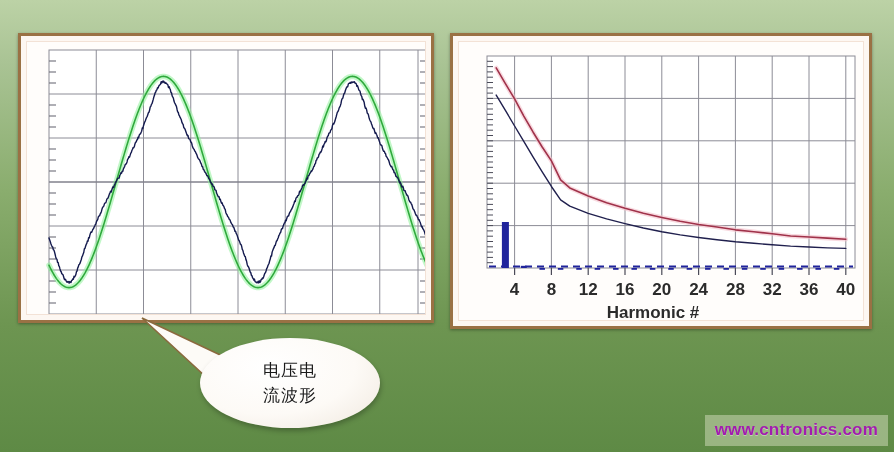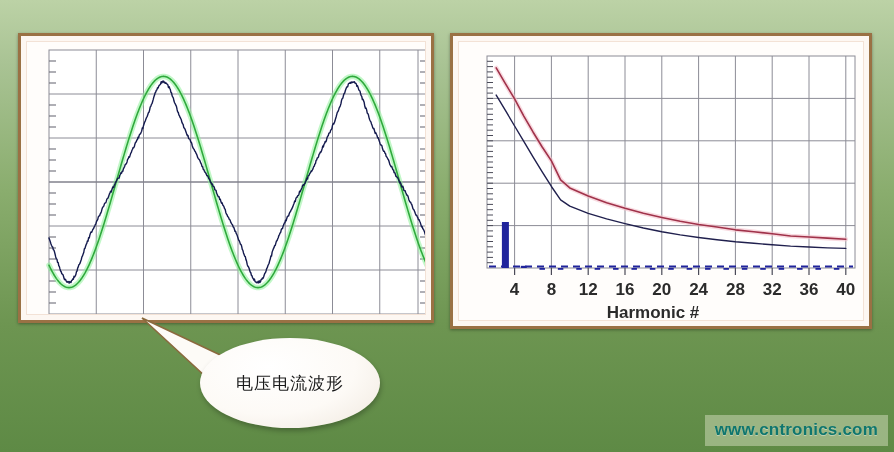--- a/index.html
+++ b/index.html
@@ -34,33 +34,33 @@
   
   #callout-wrap{position:absolute;left:140px;top:316px;width:250px;height:118px;}
   .bubble{
     position:absolute;left:60px;top:22px;width:180px;height:90px;
     background:radial-gradient(ellipse at 38% 32%,#ffffff 0%,#fdfaf6 55%,#efe7dd 100%);
     border-radius:50%/50%;
     box-shadow:1px 3px 5px rgba(0,0,0,.25);
   }
   .bubble-text{
     position:absolute;left:0;top:0;width:180px;height:90px;
-    display:flex;flex-direction:row;align-items:center;justify-content:center;
+    display:flex;flex-direction:column;align-items:center;justify-content:center;
     color:#1a1a1a;font-size:17px;line-height:1.45;letter-spacing:1px;
     font-family:"DejaVu Sans",sans-serif;font-weight:500;
     text-shadow:0 1px 0 rgba(255,255,255,.6);
   }
   .tail{position:absolute;left:0;top:0;}
 
   
   #watermark{
     position:absolute;right:6px;bottom:6px;
     padding:5px 10px 6px 10px;
     background:rgba(190,206,168,.62);
-    color:#0f766e;
+    color:#a21caf;
     font-size:17px;font-weight:bold;
     font-family:"Liberation Sans",sans-serif;
     letter-spacing:.2px;
     text-shadow:0 1px 0 rgba(255,255,255,.35);
   }
 
   
   .axlab{font-family:"Liberation Sans",sans-serif;font-weight:bold;fill:#2b2b2b;}
 </style>
 </head>

